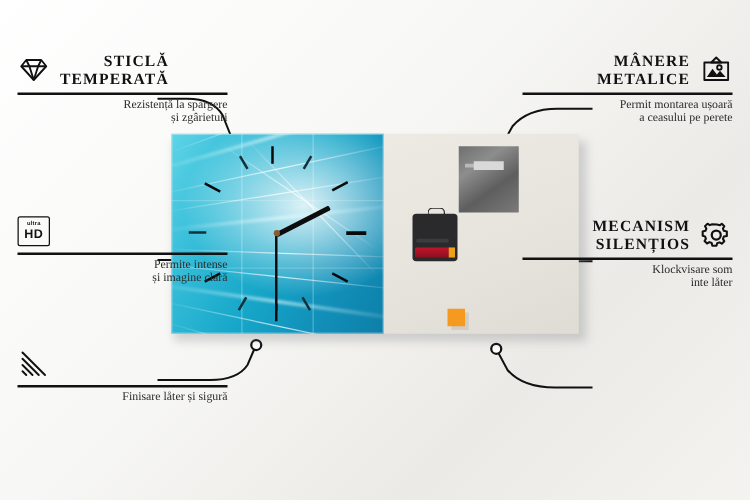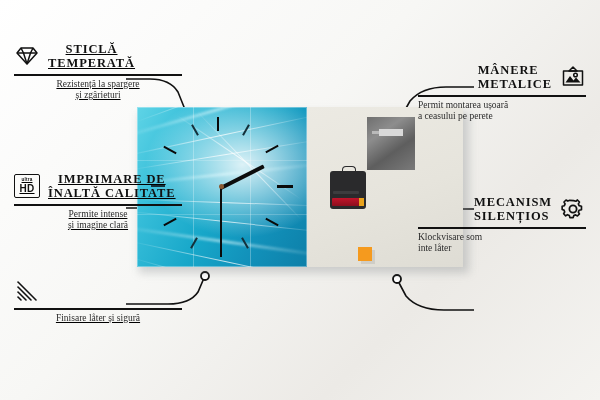--- a/index.html
+++ b/index.html
@@ -186,22 +186,22 @@
     height: 14px;
     background: #f59a1e;
     box-shadow: 3px 3px 0 0 #cfcdc6;
   }
 
   
   .callout {
     position: absolute;
     width: 168px;
   }
-  .callout-left  { text-align: center; text-decoration: underline; }
-  .callout-right { text-align: left; margin-top: 21px; }
+  .callout-left  { text-align: right; }
+  .callout-right { text-align: right; }
 
   .callout-head {
     display: flex;
     align-items: center;
     gap: 8px;
   }
   .callout-right .callout-head { justify-content: flex-end; }
 
   .callout-title {
     font-family: "Liberation Serif", serif;
@@ -361,22 +361,20 @@
   </div>
 
   <div class="callout callout-left" style="left:14px; top:172px;">
     <div class="callout-head">
       <span class="icon-box">
         <span class="hd-badge">
           <span class="hd-ultra">ultra</span>
           <span class="hd-main">HD</span>
         </span>
       </span>
-      <span class="callout-title">IMPRIMARE DE
-ÎNALTĂ CALITATE</span>
     </div>
     <div class="callout-rule"></div>
     <div class="callout-desc">Permite intense
 și imagine clară</div>
   </div>
 
   <div class="callout callout-left" style="left:14px; top:278px;">
     <div class="callout-head">
       <span class="icon-box">
         <svg viewBox="0 0 26 24" width="26" height="24">

